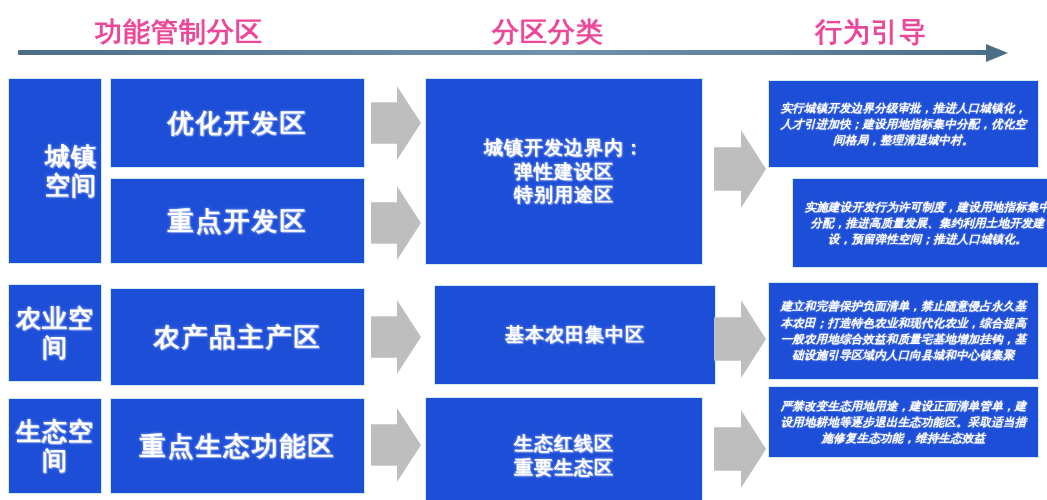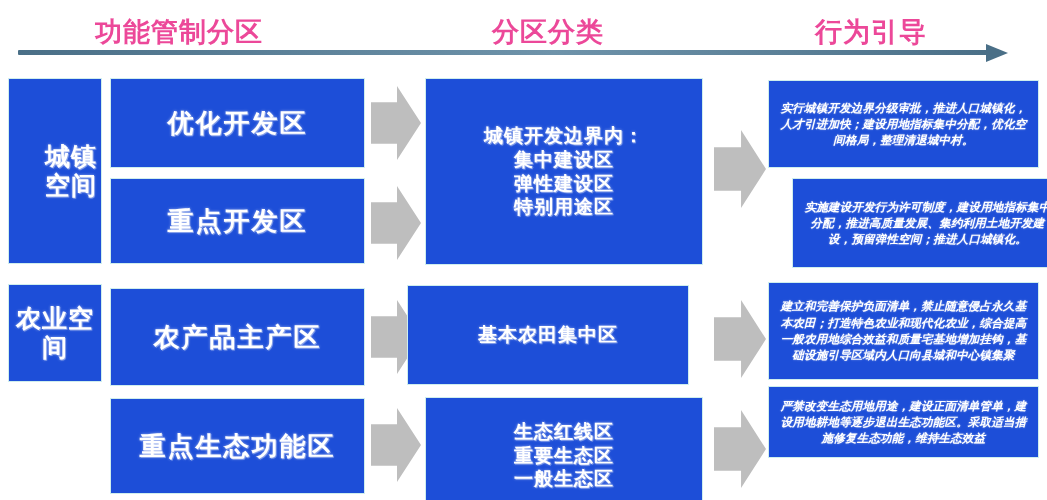--- a/index.html
+++ b/index.html
@@ -124,20 +124,23 @@
   </div>
 
   <div class="tbox cat-box thin-border" style="left:8px; top:78px; width:94px; height:186px;padding-left:32px;">
     <span>城镇空间</span>
   </div>
 
   <div class="tbox cat-box thin-border" style="left:8px; top:284px; width:94px; height:98px;">
     <span>农业空间</span>
   </div>
 
+  <div class="tbox cat-box thin-border" style="left:8px; top:398px; width:94px; height:96px;">
+    <span>生态空间</span>
+  </div>
 
   <div class="tbox zone-box thin-border" style="left:110px; top:78px; width:255px; height:90px;">
     <span>优化开发区</span>
   </div>
 
   <div class="tbox zone-box thin-border" style="left:110px; top:178px; width:255px; height:86px;">
     <span>重点开发区</span>
   </div>
 
   <div class="tbox zone-box thin-border" style="left:110px; top:288px; width:255px; height:98px;">
@@ -148,33 +151,31 @@
     <span>重点生态功能区</span>
   </div>
 
   <div class="chev" style="left:371px; top:86px; width:50px; height:74px;"></div>
   <div class="chev" style="left:371px; top:186px; width:50px; height:74px;"></div>
   <div class="chev" style="left:371px; top:300px; width:50px; height:74px;"></div>
   <div class="chev" style="left:371px; top:408px; width:50px; height:74px;"></div>
 
   <div class="tbox mid-box thin-border" style="left:425px; top:78px; width:278px; height:187px;">
     <span>城镇开发边界内：</span>
-    <span>集中建设区</span>
     <span>弹性建设区</span>
     <span>特别用途区</span>
   </div>
 
-  <div class="tbox mid-box thin-border" style="left:407px; top:285px; width:282px; height:100px;">
+  <div class="tbox mid-box thin-border" style="left:434px; top:285px; width:282px; height:100px;">
     <span>基本农田集中区</span>
   </div>
 
   <div class="tbox mid-box thin-border" style="left:425px; top:397px; width:278px; height:117px;">
     <span>生态红线区</span>
     <span>重要生态区</span>
-    <span>一般生态区</span>
   </div>
 
   <div class="chev" style="left:714px; top:130px; width:52px; height:78px;"></div>
   <div class="chev" style="left:714px; top:300px; width:52px; height:78px;"></div>
   <div class="chev" style="left:714px; top:410px; width:52px; height:78px;"></div>
 
   <div class="tbox desc-box thin-border" style="left:768px; top:80px; width:271px; height:88px;">
     <span>实行城镇开发边界分级审批，推进人口城镇化，人才引进加快；建设用地指标集中分配，优化空间格局，整理清退城中村。</span>
   </div>
 

